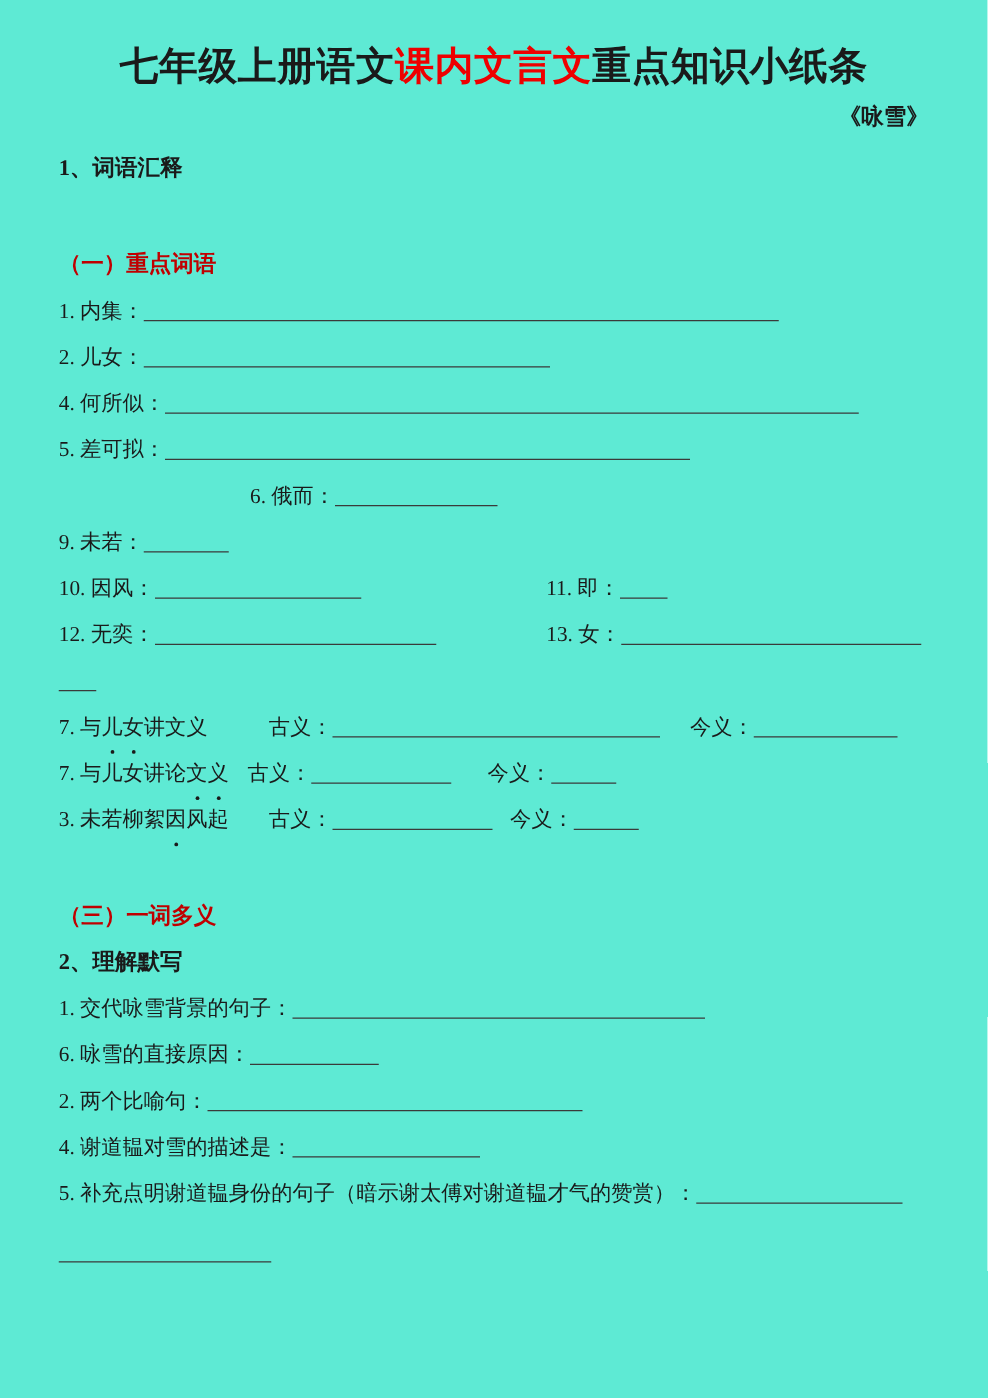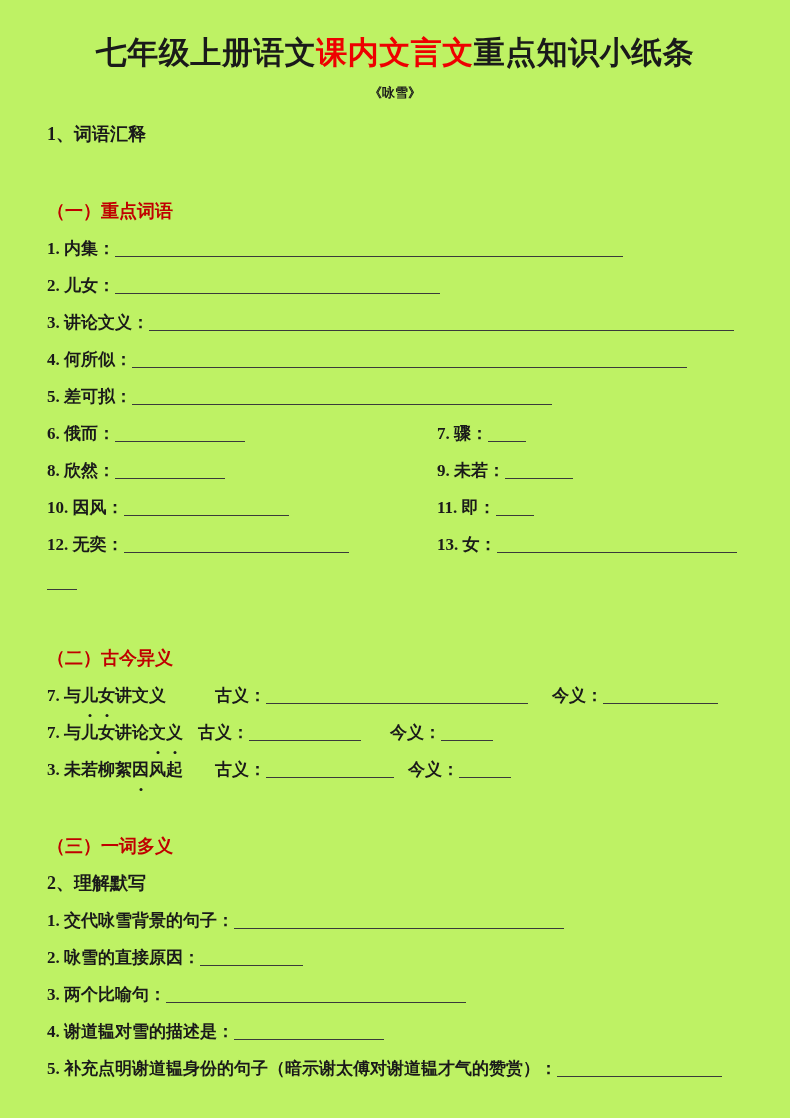--- a/index.html
+++ b/index.html
@@ -4,34 +4,34 @@
 <style>
   :root{
     --title-accent:#ee0000;
     --section-accent:#c00000;
     --text:#1a1a1a;
     --line:#3a3a3a;
   }
   html,body{margin:0;padding:0;background:#ffffff;}
   .page{
     width:790px;height:1118px;box-sizing:border-box;
-    padding:30px 47px 0 47px;background:#bef264;
+    padding:30px 47px 0 47px;background:#5eead4;
     font-family:"Liberation Serif","DejaVu Serif",serif;
     color:var(--text);overflow:hidden;
   }
   .title{
     margin:0;text-align:center;font-size:31px;font-weight:700;
     line-height:46px;letter-spacing:0.5px;white-space:nowrap;
   }
   .title .red{color:var(--title-accent);}
   .subtitle{
-    margin:0;text-align:center;font-size:13px;font-weight:700;line-height:34px;
+    margin:0;text-align:right;font-size:18px;font-weight:700;line-height:34px;
   }
   #content{margin-top:6px;}
-  .row{height:37px;line-height:37px;white-space:nowrap;font-size:17px;position:relative;font-weight:bold;}
+  .row{height:37px;line-height:37px;white-space:nowrap;font-size:17px;position:relative;}
   .row.heading{font-weight:700;font-size:18px;}
   .row.subheading{font-weight:700;font-size:18px;color:var(--section-accent);margin-top:40px;}
   .cols{display:flex;justify-content:center;}
   .col-left{width:390px;flex:0 0 390px;}
   .col-right{flex:1;}
   .blank{
     display:inline-block;height:1em;border-bottom:1px solid var(--line);
     vertical-align:-3px;
   }
   .gap{display:inline-block;height:1px;}
@@ -45,54 +45,50 @@
 <body>
 
 <div class="page">
   <h1 class="title"><span>七年级上册语文</span><span class="red">课内文言文</span><span>重点知识小纸条</span></h1>
   <h2 class="subtitle">《咏雪》</h2>
   <div id="content">
       <div class="row heading">1、词语汇释</div>
       <div class="row subheading">（一）重点词语</div>
       <div class="row fill"><span>1. 内集：</span><span class="blank" style="width: 508px;"></span></div>
       <div class="row fill"><span>2. 儿女：</span><span class="blank" style="width: 325px;"></span></div>
-      <div class="row fill"><span>3. 讲论文义：</span><span class="blank" style="width: 585px;"></span></div>
       <div class="row fill"><span>4. 何所似：</span><span class="blank" style="width: 555px;"></span></div>
       <div class="row fill"><span>5. 差可拟：</span><span class="blank" style="width: 420px;"></span></div>
       <div class="row fill">
         <div class="cols">
           <div class="col-left"><span>6. 俄而：</span><span class="blank" style="width: 130px;"></span></div>
-          <div class="col-right"><span>7. 骤：</span><span class="blank" style="width: 38px;"></span></div>
         </div>
       </div>
       <div class="row fill">
         <div class="cols">
-          <div class="col-left"><span>8. 欣然：</span><span class="blank" style="width: 110px;"></span></div>
           <div class="col-right"><span>9. 未若：</span><span class="blank" style="width: 68px;"></span></div>
         </div>
       </div>
       <div class="row fill">
         <div class="cols">
           <div class="col-left"><span>10. 因风：</span><span class="blank" style="width: 165px;"></span></div>
           <div class="col-right"><span>11. 即：</span><span class="blank" style="width: 38px;"></span></div>
         </div>
       </div>
       <div class="row fill">
         <div class="cols">
           <div class="col-left"><span>12. 无奕：</span><span class="blank" style="width: 225px;"></span></div>
           <div class="col-right"><span>13. 女：</span><span class="blank" style="width: 240px;"></span></div>
         </div>
       </div>
       <div class="row fill"><span class="blank" style="width: 30px;"></span></div>
-      <div class="row subheading">（二）古今异义</div>
       <div class="row fill"><span>7. 与</span><span><span class="emch">儿</span><span class="emch">女</span></span><span>讲文义</span><span class="gap" style="width: 49px;"></span><span>古义：</span><span class="blank" style="width: 262px;"></span><span class="gap" style="width: 24px;"></span><span>今义：</span><span class="blank" style="width: 115px;"></span></div>
       <div class="row fill"><span>7. 与儿女讲论</span><span><span class="emch">文</span><span class="emch">义</span></span><span class="gap" style="width: 15px;"></span><span>古义：</span><span class="blank" style="width: 112px;"></span><span class="gap" style="width: 29px;"></span><span>今义：</span><span class="blank" style="width: 52px;"></span></div>
       <div class="row fill"><span>3. 未若柳絮</span><span><span class="emch">因</span></span><span>风起</span><span class="gap" style="width: 32px;"></span><span>古义：</span><span class="blank" style="width: 128px;"></span><span class="gap" style="width: 14px;"></span><span>今义：</span><span class="blank" style="width: 52px;"></span></div>
       <div class="row subheading">（三）一词多义</div>
       <div class="row heading">2、理解默写</div>
       <div class="row fill"><span>1. 交代咏雪背景的句子：</span><span class="blank" style="width: 330px;"></span></div>
-      <div class="row fill"><span>2. 咏雪的直接原因：</span><span class="blank" style="width: 103px;"></span></div>
-      <div class="row fill"><span>3. 两个比喻句：</span><span class="blank" style="width: 300px;"></span></div>
+      <div class="row fill"><span>6. 咏雪的直接原因：</span><span class="blank" style="width: 103px;"></span></div>
+      <div class="row fill"><span>2. 两个比喻句：</span><span class="blank" style="width: 300px;"></span></div>
       <div class="row fill"><span>4. 谢道韫对雪的描述是：</span><span class="blank" style="width: 150px;"></span></div>
       <div class="row fill"><span>5. 补充点明谢道韫身份的句子（暗示谢太傅对谢道韫才气的赞赏）：</span><span class="blank" style="width: 165px;"></span></div>
       <div class="row fill" style="margin-top: 10px;"><span class="blank" style="width: 170px;"></span></div>
     </div>
 </div>
 
 </body></html>

